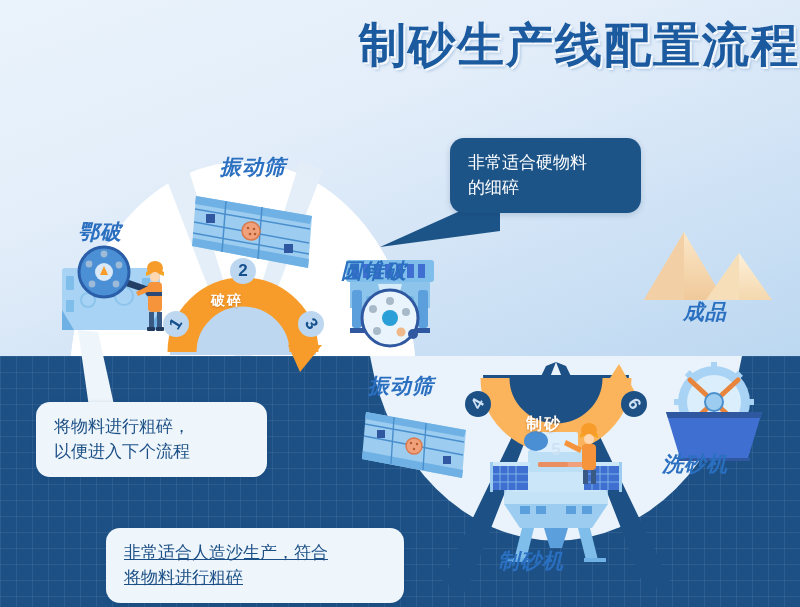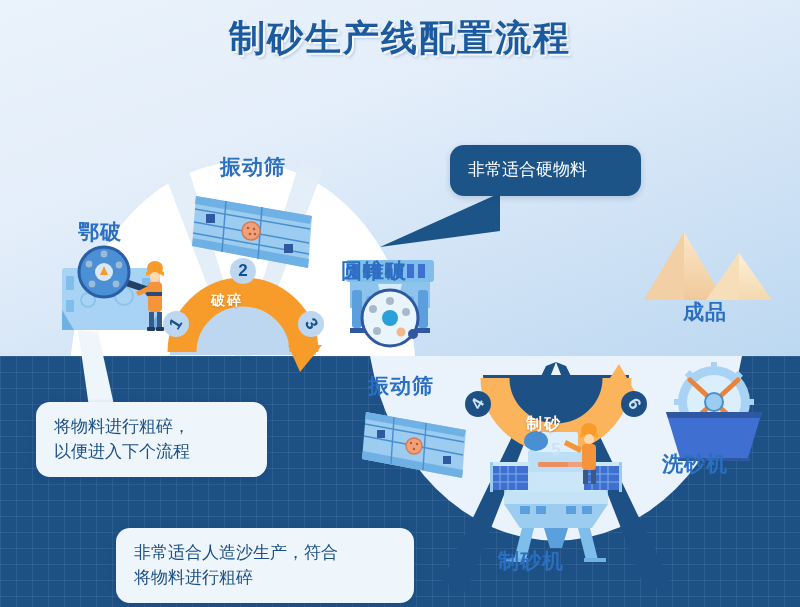--- a/index.html
+++ b/index.html
@@ -23,33 +23,33 @@
   .bg-bottom::after{
     content:"";position:absolute;inset:0;
     background-image:
       linear-gradient(to right,rgba(255,255,255,.07) 1px,transparent 1px),
       linear-gradient(to bottom,rgba(255,255,255,.07) 1px,transparent 1px);
     background-size:16px 16px;
   }
 
   
   .title{
-    position:absolute;left:0;top:14px;width:800px;text-align:center;
-    font-size:36px;font-weight:bold;letter-spacing:2px;color:#1b5a9e;
+    position:absolute;left:0;top:14px;width:800px;text-align:right;
+    font-size:47px;font-weight:bold;letter-spacing:2px;color:#1b5a9e;
     text-shadow:2px 2px 0 rgba(255,255,255,.85), 3px 3px 3px rgba(27,90,158,.25);
     z-index:30;
   }
 
   
   .layer{position:absolute;left:0;top:0;width:800px;height:607px;}
 
   
   .lbl{
     position:absolute;color:#2a6fc0;font-size:21px;font-weight:bold;
-    white-space:nowrap;z-index:22;letter-spacing:1px;
+    white-space:nowrap;z-index:22;letter-spacing:1px;font-style:italic;
   }
 
   .numcirc{
     position:absolute;z-index:24;width:24px;height:24px;border-radius:50%;
     color:#15508c;font-size:17px;font-weight:bold;
     display:flex;align-items:center;justify-content:center;
   }
 
   .arclbl{
     position:absolute;z-index:26;color:#ffffff;font-size:14px;font-weight:bold;
@@ -355,33 +355,34 @@
 
   <div class="numcirc" style="left:466px;top:392px;color:#cfe2f5;transform:rotate(-60deg);">4</div>
   <div class="numcirc" style="left:544px;top:438px;color:#cfe2f5;">5</div>
   <div class="numcirc" style="left:622px;top:392px;color:#cfe2f5;transform:rotate(60deg);">6</div>
 
   <div class="arclbl" style="left:526px;top:414px;font-size:16px;">制砂</div>
 
   <svg style="position:absolute;left:380px;top:185px;width:120px;height:70px;z-index:27;" viewBox="0 0 120 70">
     <polygon points="120,8 120,46 0,62" fill="#1d5488"></polygon>
   </svg>
-  <div class="callout navy" style="left:450px;top:138px;width:155px;margin-top:7px;">
+  <div class="callout navy" style="left:450px;top:138px;width:155px;">
     <span>非常适合硬物料</span>
+    <span>的细碎</span>
   </div>
 
   <svg style="position:absolute;left:60px;top:330px;width:80px;height:90px;z-index:26;" viewBox="0 0 80 90">
     <polygon points="18,0 38,2 56,84 30,84" fill="#eef5fb"></polygon>
   </svg>
   <div class="callout white" style="left:36px;top:402px;width:195px;">
     <span>将物料进行粗碎，</span>
     <span>以便进入下个流程</span>
   </div>
 
   <svg style="position:absolute;left:352px;top:530px;width:60px;height:60px;z-index:26;" viewBox="0 0 60 60">
     <polygon points="0,6 0,44 52,30" fill="#eef5fb"></polygon>
   </svg>
-  <div class="callout white" style="left:116px;top:528px;width:262px;">
+  <div class="callout white" style="left:106px;top:528px;width:262px;text-decoration:underline;">
     <span>非常适合人造沙生产，符合</span>
     <span>将物料进行粗碎</span>
   </div>
 
 </div>
 
 </body></html>

